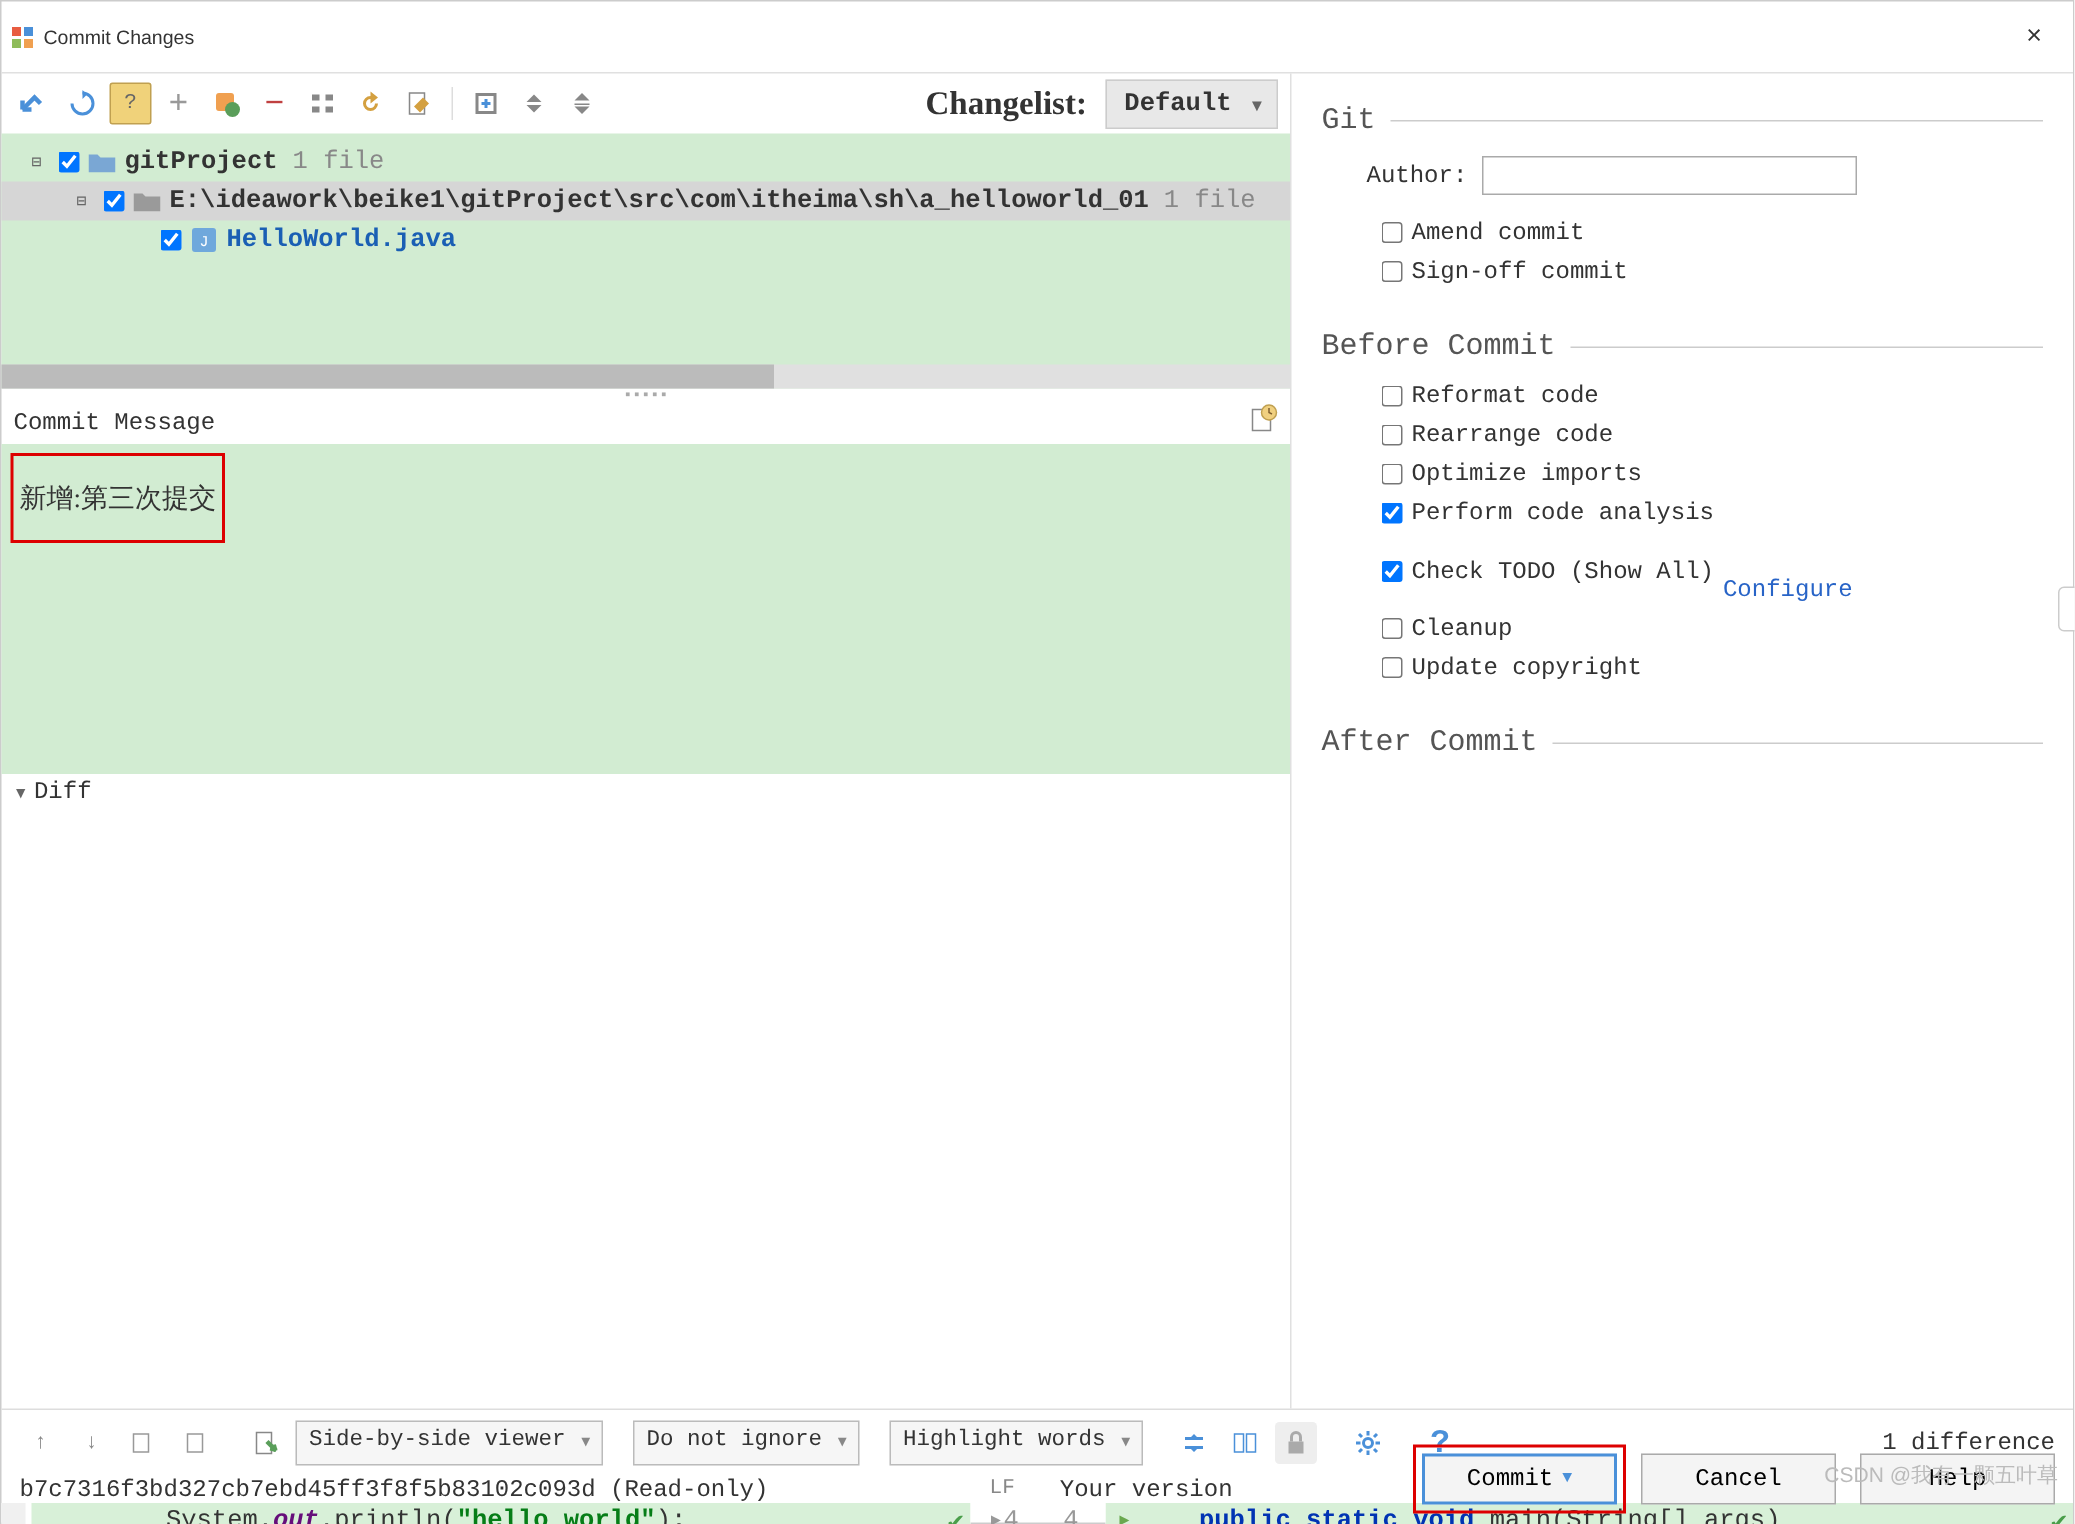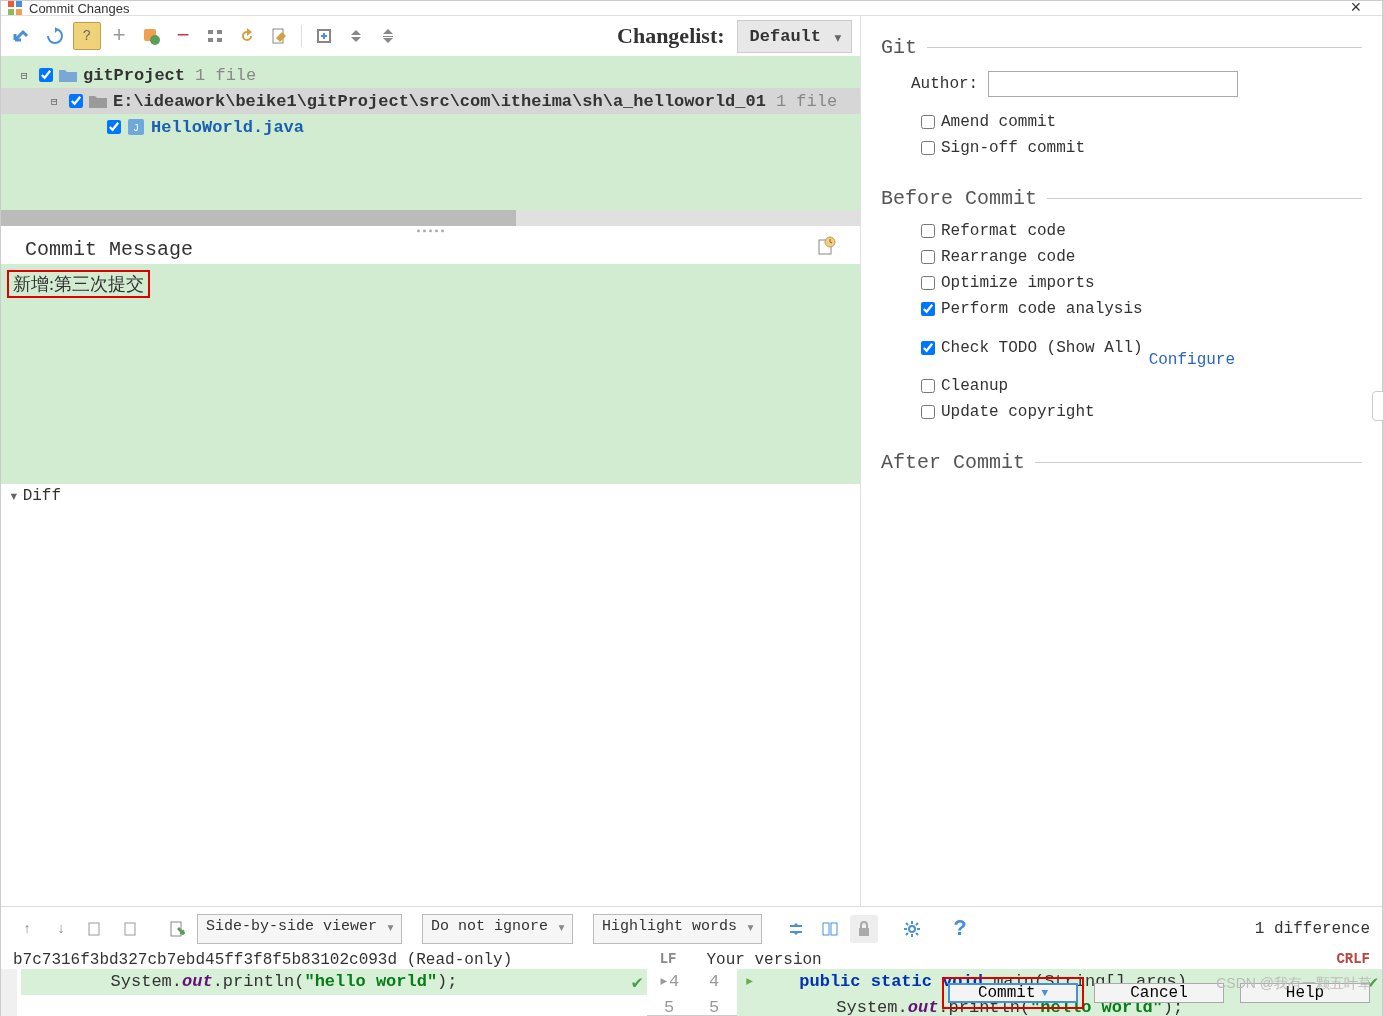--- a/index.html
+++ b/index.html
@@ -1,18 +1,18 @@
 <!DOCTYPE html>
 <html><head>
 <meta charset="utf-8">
 <style>
 * { box-sizing: border-box; margin: 0; padding: 0; }
 body { font-family: "Consolas", "Courier New", monospace; font-size: 14px; background: #fff; color: #333; overflow: hidden; }
 .window { width: 1383px; height: 1016px; position: relative; border: 1px solid #ccc; }
-.titlebar { height: 15px; display: flex; align-items: center; padding: 0 6px; border-bottom: 1px solid #e0e0e0; }
+.titlebar { height: 48px; display: flex; align-items: center; padding: 0 6px; border-bottom: 1px solid #e0e0e0; }
 .titlebar .icon { width: 16px; height: 16px; margin-right: 6px; }
 .titlebar .title { flex: 1; font-family: "Segoe UI", sans-serif; font-size: 13px; }
 .titlebar .close { width: 40px; text-align: center; font-size: 18px; cursor: pointer; }
 .main { display: flex; height: 890px; }
 .left-col { width: 860px; display: flex; flex-direction: column; border-right: 1px solid #e0e0e0; }
 .right-col { flex: 1; padding: 10px 20px; font-size: 16px; overflow: hidden; }
 .toolbar { height: 40px; display: flex; align-items: center; gap: 4px; padding: 0 8px; }
 .toolbar .tbtn { width: 28px; height: 28px; display: flex; align-items: center; justify-content: center; cursor: pointer; color: #666; }
 .toolbar .sep { width: 1px; height: 22px; background: #ddd; margin: 0 4px; }
 .toolbar .changelist-lbl { margin-left: auto; font-size: 22px; font-weight: bold; font-family: Liberation Serif, serif; }
@@ -25,60 +25,60 @@
 .tree-row.sel { background: #d6d6d6; }
 .tree .tog { width: 12px; color: #666; font-size: 11px; }
 .tree .chk { width: 14px; height: 14px; margin: 0 6px; }
 .tree .ficon { width: 18px; height: 16px; margin-right: 6px; display: inline-flex; align-items: center; justify-content: center; }
 .tree .name { font-weight: bold; }
 .tree .meta { color: #888; margin-left: 10px; }
 .tree .java { color: #1a5fb4; font-weight: bold; }
 .tree-scrollbar { position: absolute; bottom: 0; left: 0; right: 0; height: 16px; background: #e0e0e0; }
 .tree-scrollbar .thumb { position: absolute; left: 0; width: 60%; height: 100%; background: #bbb; }
 .resizer { height: 8px; text-align: center; color: #aaa; font-size: 10px; cursor: row-resize; }
-.msg-header { display: flex; align-items: center; padding: 2px 24px; font-size: 20px; }
+.msg-header { display: flex; align-items: center; padding: 2px 8px; font-size: 16px; }
 .msg-header .lbl { flex: 1; }
 .msg-area { background: #d2ecd2; flex: 0 0 220px; padding: 6px; font-size: 18px; }
-.msg-area .msg-text { border: 2px solid #d00; display: inline-block; padding: 0 4px; font-family: "SimSun", serif; }
+.msg-area .msg-text { border: 2px solid #d00; display: inline-block; padding: 16px 4px; font-family: "SimSun", serif; }
 .diff-header { display: flex; align-items: center; padding: 2px 8px; font-size: 16px; }
 .right-col .section-title { font-size: 20px; color: #555; margin: 10px 0 12px 0; display: flex; align-items: center; }
 .right-col .section-title::after { content: ""; flex: 1; border-top: 1px solid #ccc; margin-left: 10px; }
 .right-col .field-row { display: flex; align-items: center; margin: 8px 0 16px 30px; }
 .right-col .field-row label { margin-right: 10px; }
 .right-col .field-row input[type=text] { width: 250px; height: 26px; border: 1px solid #aaa; padding: 2px 4px; }
 .right-col .chk-row { margin: 8px 0 8px 40px; display: flex; align-items: center; }
 .right-col .chk-row input { margin-right: 6px; width: 14px; height: 14px; }
 .right-col .chk-row .link { color: #2864c7; margin-left: 6px; cursor: pointer; margin-top: 25px; }
 .diff-pane { border-top: 1px solid #ddd; }
 .diff-toolbar { height: 44px; display: flex; align-items: center; gap: 6px; padding: 0 12px; }
 .diff-toolbar .tbtn { width: 28px; height: 28px; display: flex; align-items: center; justify-content: center; color: #888; cursor: pointer; }
 .diff-toolbar .tbtn.active { color: #4a90d9; }
 .diff-toolbar select, .diff-toolbar .combo { height: 30px; border: 1px solid #bbb; padding: 3px 24px 3px 8px; font-size: 15px; background: #f6f6f6; position: relative; cursor: pointer; }
 .diff-toolbar .combo::after { content: "▾"; position: absolute; right: 6px; color: #888; }
 .diff-toolbar .diffcount { margin-left: auto; font-size: 16px; }
 .diff-labels { display: flex; padding: 0 12px; font-size: 16px; }
 .diff-labels .l { flex: 1; }
 .diff-labels .r { flex: 1; padding-left: 30px; }
-.diff-labels .badge { float: right; font-size: 14px; color: #888; font-weight: bold; }
+.diff-labels .badge { float: right; font-size: 14px; color: #888; font-weight: normal; }
 .diff-labels .badge.crlf { color: #c04040; }
 .diff-body { display: flex; height: 210px; font-size: 17px; }
 .diff-body .code { flex: 1; background: #fff; position: relative; overflow: hidden; }
 .diff-body .gutter { width: 90px; display: flex; }
 .diff-body .gutter .gcol { flex: 1; text-align: center; color: #999; padding-top: 0; }
 .diff-body .gutter .gcol div { height: 26px; line-height: 26px; }
 .code-line { height: 26px; line-height: 26px; padding-left: 8px; white-space: pre; }
 .code-line.hl { background: #d8f0d8; }
 .kw { color: #0033b3; font-weight: bold; }
 .field { color: #660e7a; font-style: italic; font-weight: bold; }
 .str { color: #067d17; font-weight: bold; }
 .code .check { position: absolute; right: 4px; top: 2px; color: #4a9e4a; font-size: 18px; }
 .code .arrow { color: #6aa84f; display: inline-block; width: 14px; }
 .minimap { position: absolute; left: 0; top: 0; bottom: 0; width: 16px; background: #f0f0f0; }
 .footer { position: absolute; bottom: 12px; right: 12px; display: flex; gap: 16px; align-items: center; }
-.footer .btn { min-width: 130px; height: 20px; border: 1px solid #aaa; background: #f4f4f4; font-size: 16px; cursor: pointer; display: flex; align-items: center; justify-content: center; font-family: inherit; }
+.footer .btn { min-width: 130px; height: 34px; border: 1px solid #aaa; background: #f4f4f4; font-size: 16px; cursor: pointer; display: flex; align-items: center; justify-content: center; font-family: inherit; }
 .footer .btn.primary { outline: 2px solid #d00; outline-offset: 4px; border: 2px solid #4a90d9; position: relative; }
 .footer .btn.primary .dd { color: #4a90d9; margin-left: 6px; font-size: 11px; }
 .watermark { position: absolute; bottom: 22px; right: 10px; color: #bbb; font-size: 14px; font-family: "SimSun", sans-serif; }
 .float-icon { position: absolute; right: -30px; top: 390px; width: 40px; height: 30px; border: 1px solid #ccc; border-radius: 4px; background: #fff; display: flex; align-items: center; justify-content: center; }
 </style>
 </head>
 <body>
 
 <div class="window">
   <div class="titlebar">

